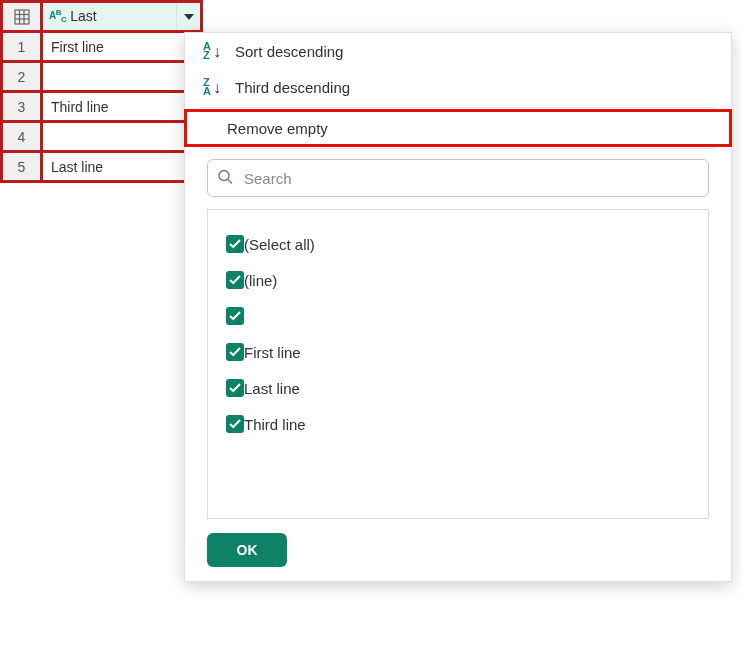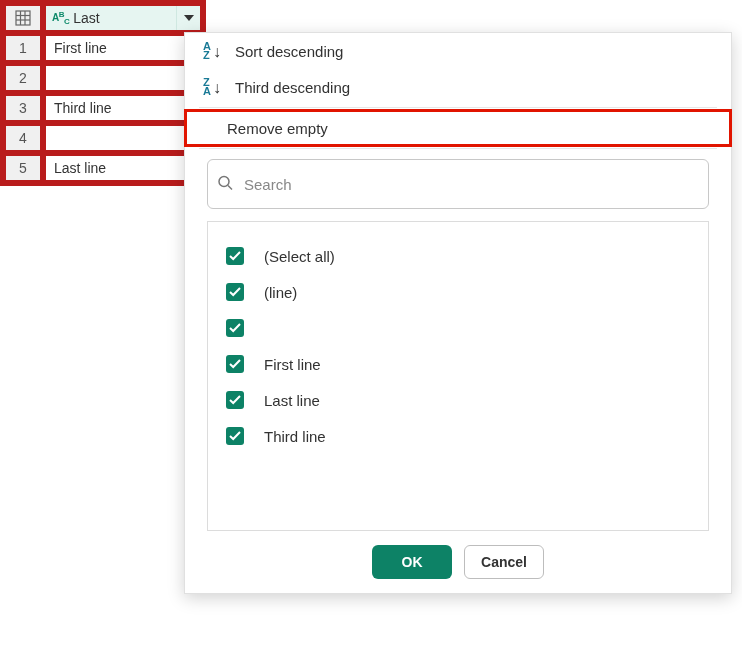--- a/index.html
+++ b/index.html
@@ -15,21 +15,21 @@
     overflow: hidden;
   }
 
   
   .grid {
     border-collapse: collapse;
     width: 200px;
     table-layout: fixed;
   }
   .grid td, .grid th {
-    border: 6px solid #b91c1c;
+    border: 3px solid #b91c1c;
     height: 30px;
     padding: 0 8px;
     font-weight: normal;
     text-align: left;
     white-space: nowrap;
   }
   .grid .corner, .grid .rownum {
     background: #f0f0f0;
     text-align: center;
     color: #555;
@@ -119,21 +119,21 @@
   .sort-letters { display:flex; flex-direction:column; font-weight:bold;}
   .sort-arrow { font-size: 16px; color: #333; }
 
   
   .search-wrap {
     margin: 10px 22px 12px 22px;
     position: relative;
   }
   .search-wrap input {
     width: 100%;
-    height: 50px;
+    height: 38px;
     border: 1px solid #c8c8c8;
     border-radius: 6px;
     padding: 0 12px 0 36px;
     font-size: 15px;
     color: #333;
     outline: none;
   }
   .search-wrap input::placeholder { color: #888; }
   .search-wrap .sicon {
     position: absolute;
@@ -145,41 +145,41 @@
   
   .checklist {
     margin: 0 22px;
     border: 1px solid #dcdcdc;
     padding: 16px 18px;
     height: 310px;
   }
   .check-row {
     display: flex;
     align-items: center;
-    gap: 20px;
+    gap: 0;
     height: 36px;
     font-size: 15px;
     color: #323232;
     cursor: pointer;
   }
   .cbox {
     width: 18px; height: 18px;
     background: #0d8266;
     border-radius: 3px;
     display: flex;
     align-items: center;
     justify-content: center;
     flex: 0 0 18px;
   }
   .cbox svg { width: 12px; height: 10px; }
 
   
   .footer {
     display: flex;
-    justify-content: center;
+    justify-content: flex-start;
     gap: 12px;
     padding: 14px 22px 0 22px;
   }
   .btn {
     min-width: 80px;
     height: 34px;
     border-radius: 6px;
     font-size: 14px;
     font-weight: 600;
     display: flex;
@@ -344,15 +344,14 @@
           <svg viewBox="0 0 12 10">
             <path d="M1 5 L4.2 8 L11 1" fill="none" stroke="#fff" stroke-width="2"></path>
           </svg>
         </span>
         <span>Third line</span>
       </div>
     </div>
 
   <div class="footer">
     <div class="btn btn-primary">OK</div>
-    <div class="btn btn-secondary">Cancel</div>
   </div>
 </div>
 
 </body></html>

